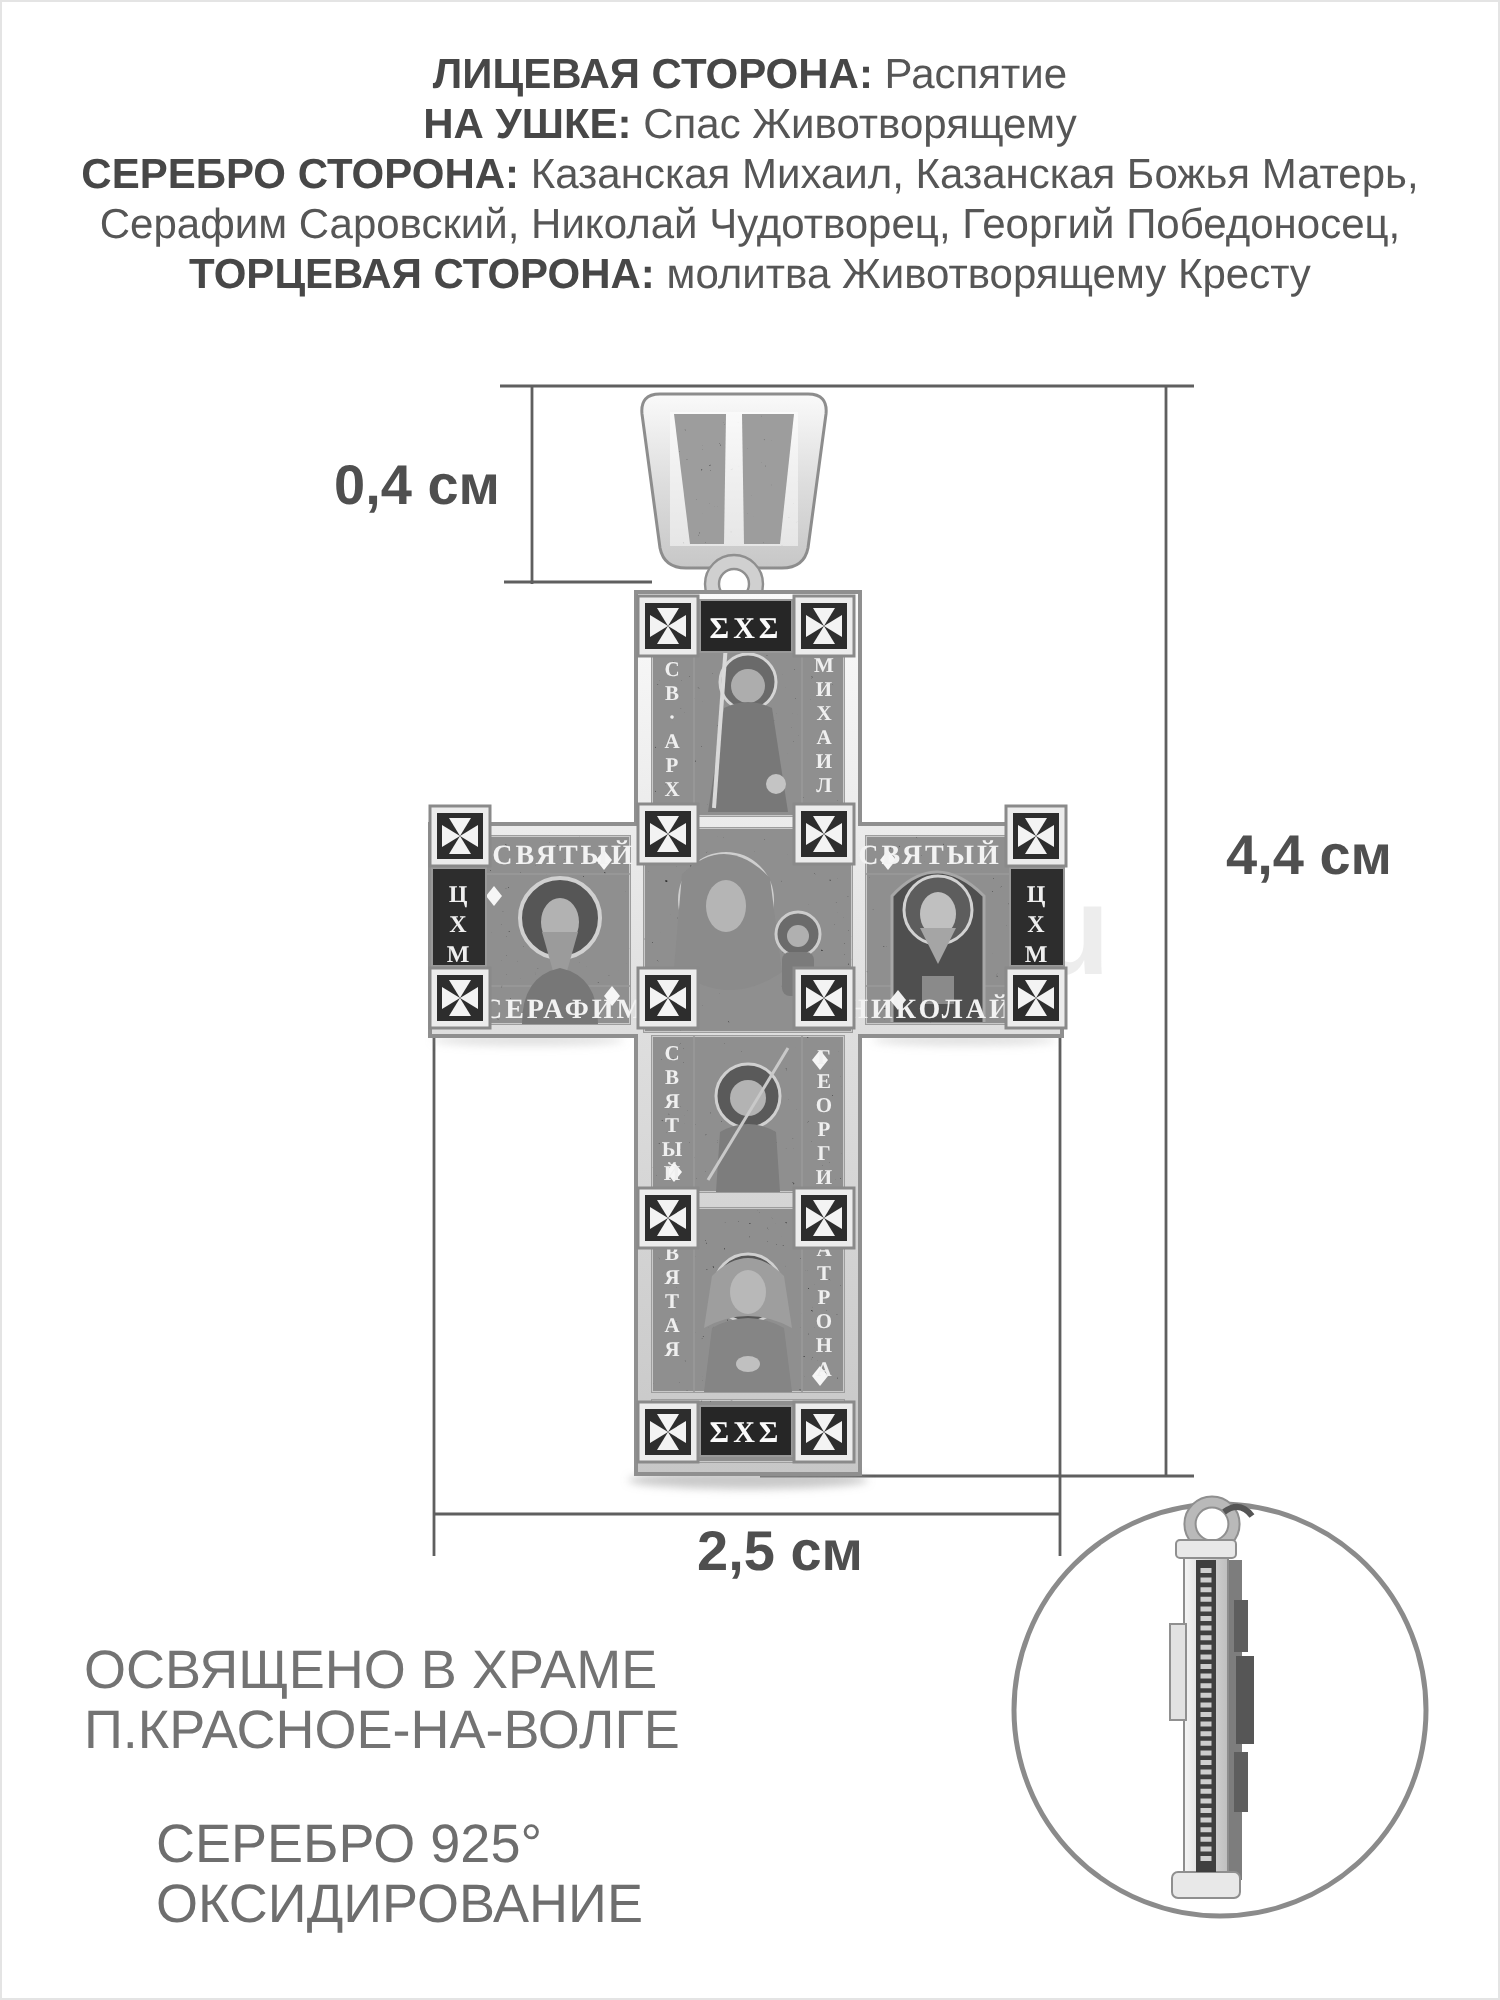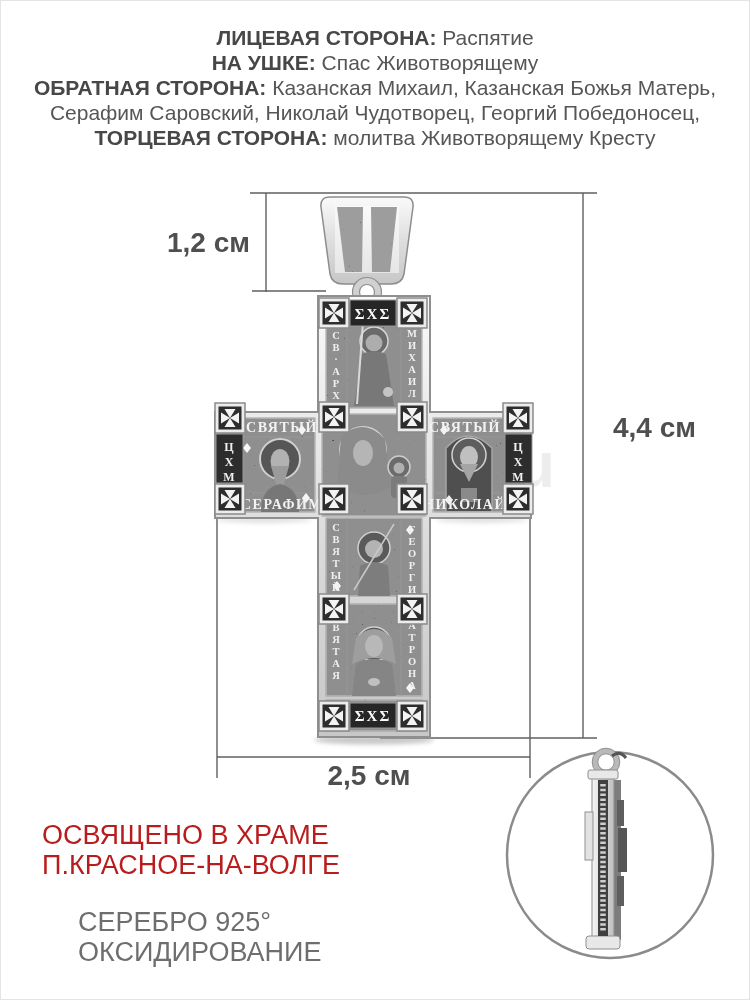--- a/index.html
+++ b/index.html
@@ -9,23 +9,23 @@
     box-shadow:inset 0 0 0 1px #e4e4e4;
   }
   
   .specs{position:absolute;top:25px;left:0;width:750px;text-align:center;
          font-size:21px;line-height:25px;color:#565656;}
   .specs b{color:#474747;font-weight:bold;}
   
   .dim{position:absolute;font-weight:bold;font-size:28px;color:#4f4f4f;white-space:nowrap;}
   .dim-bail{top:227px;left:116px;width:134px;text-align:right;}
   .dim-height{top:412px;left:600px;margin-left:13px;}
-  .dim-width{top:760px;left:269px;width:200px;text-align:center;}
-  
-  .blessing{position:absolute;left:42px;top:820px;font-size:27px;line-height:30px;color:#b91c1c;}
+  .dim-width{top:760px;left:290px;width:200px;text-align:center;}
+  
+  .blessing{position:absolute;left:42px;top:820px;font-size:27px;line-height:30px;color:#737373;}
   .material{position:absolute;left:42px;top:907px;font-size:27px;line-height:30px;color:#6e6e6e;margin-left:36px;}
   
   .watermark{position:absolute;left:516px;top:428px;font-size:64px;font-weight:bold;
              color:#7d7d7d;opacity:.13;pointer-events:none;}
   .scene{position:absolute;left:0;top:0;}
   
   .btext{font-family:"Liberation Serif",serif;font-weight:bold;fill:#f2f2f2;
          font-size:14px;letter-spacing:1.5px;text-anchor:middle;}
   .etext{font-family:"Liberation Serif",serif;font-weight:bold;fill:#fafafa;
          font-size:15px;letter-spacing:2px;text-anchor:middle;}
@@ -33,21 +33,21 @@
          font-size:10.5px;letter-spacing:1px;writing-mode:vertical-rl;text-orientation:upright;text-anchor:start;}
 </style>
 </head>
 <body>
 
 <div class="card">
 
   <div class="specs">
     <div><b>ЛИЦЕВАЯ СТОРОНА:</b><span> Распятие</span></div>
     <div><b>НА УШКЕ:</b><span> Спас Животворящему</span></div>
-    <div><b>ОБРАТНАЯ СТОРОНА:</b><span> Казанская Михаил, Казанская Божья Матерь,</span></div>
+    <div><b>СЕРЕБРО СТОРОНА:</b><span> Казанская Михаил, Казанская Божья Матерь,</span></div>
     <div><b></b><span>Серафим Саровский, Николай Чудотворец, Георгий Победоносец,</span></div>
     <div><b>ТОРЦЕВАЯ СТОРОНА:</b><span> молитва Животворящему Кресту</span></div>
   </div>
 
   <div class="watermark">u</div>
 
   <svg class="scene" width="750" height="1000" viewBox="0 0 750 1000">
     <defs>
       <linearGradient id="gSilver" x1="0" y1="0" x2="0" y2="1">
         <stop offset="0" stop-color="#fafafa"></stop>
@@ -251,21 +251,21 @@
         <rect x="592" y="772" width="22" height="176" fill="url(#gSilverH)" stroke="#8e8e8e" stroke-width="1"></rect>
         <rect x="585" y="812" width="8" height="48" fill="#e2e2e2" stroke="#909090" stroke-width="1"></rect>
         <rect x="588" y="770" width="30" height="9" rx="2" fill="#e8e8e8" stroke="#8f8f8f" stroke-width="1"></rect>
         <rect x="586" y="936" width="34" height="13" rx="3" fill="#e8e8e8" stroke="#8f8f8f" stroke-width="1"></rect>
         <rect x="598" y="780" width="10" height="156" fill="#3f3f3f"></rect>
         <line x1="603" y1="784" x2="603" y2="932" stroke="#e8e8e8" stroke-width="5.5" stroke-dasharray="2.5,2.3" opacity=".85"></line>
       </g>
     </g>
   </svg>
 
-  <div class="dim dim-bail">1,2 см</div>
+  <div class="dim dim-bail">0,4 см</div>
   <div class="dim dim-height">4,4 см</div>
   <div class="dim dim-width">2,5 см</div>
 
   <div class="blessing">
     <div>ОСВЯЩЕНО В ХРАМЕ</div>
     <div>П.КРАСНОЕ-НА-ВОЛГЕ</div>
   </div>
   <div class="material">
     <div>СЕРЕБРО 925°</div>
     <div>ОКСИДИРОВАНИЕ</div>

